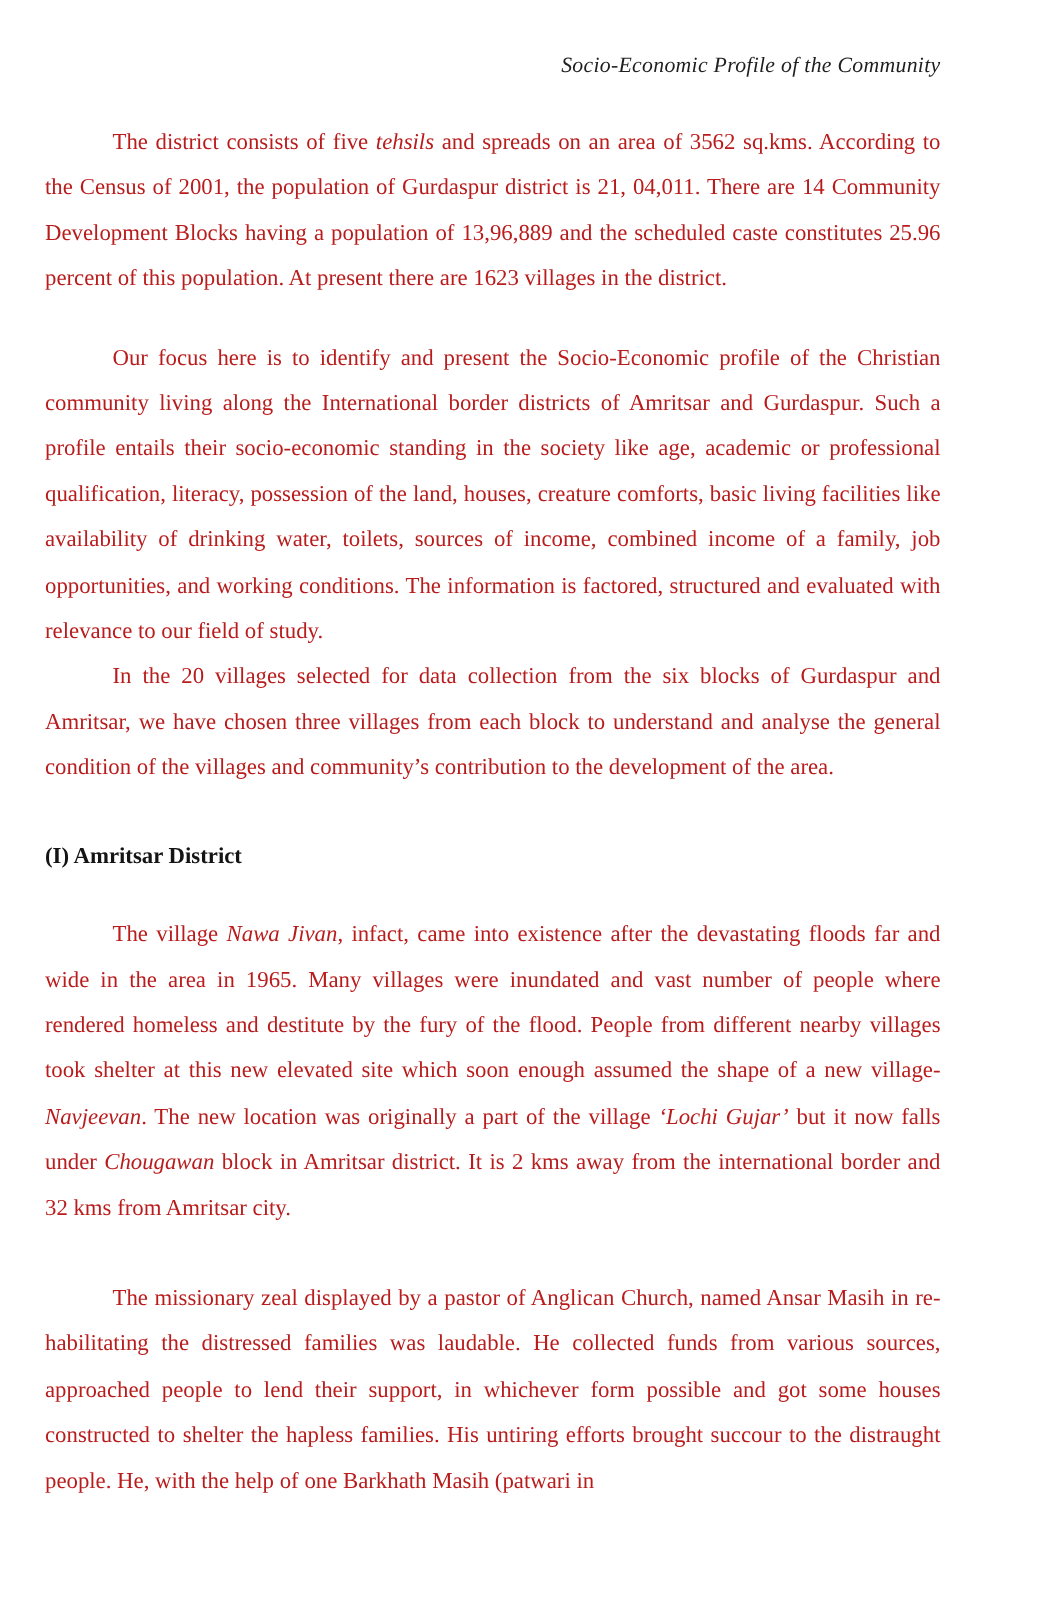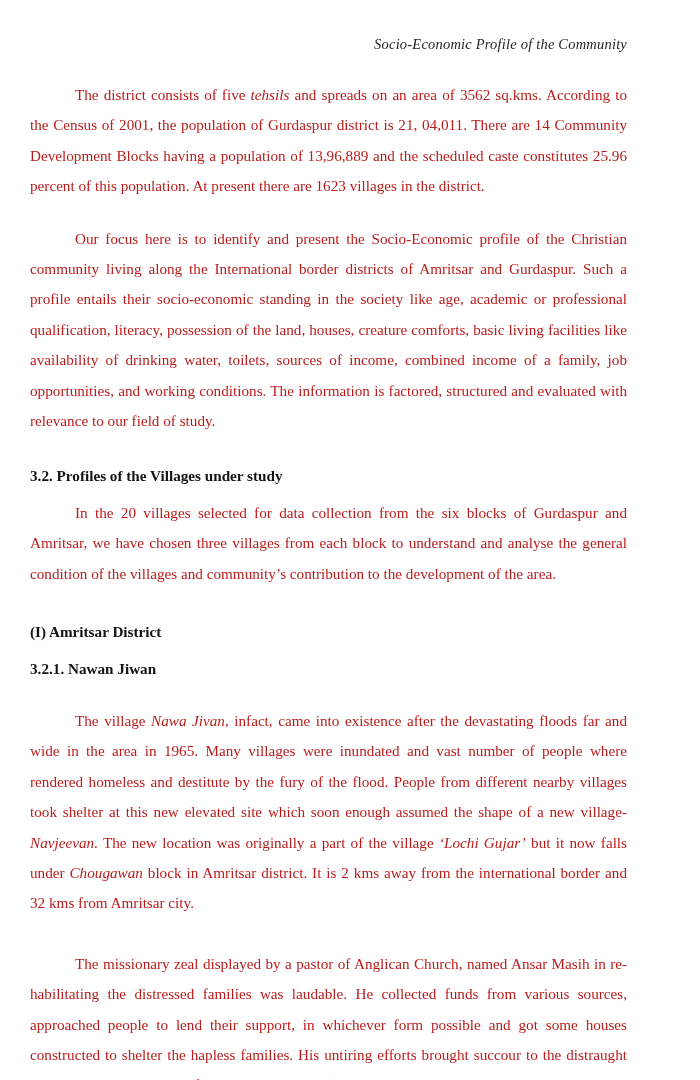--- a/index.html
+++ b/index.html
@@ -98,27 +98,25 @@
 <div class="page">
 
   <div class="running-header">Socio-Economic Profile of the Community</div>
 
   <div class="content">
 
     <p class="body-para"><span>The district consists of five </span><span class="ital">tehsils</span><span> and spreads on an area of 3562 sq.kms. According to the Census of 2001, the population of Gurdaspur district is 21, 04,011. There are 14 Community Development Blocks having a population of 13,96,889 and the scheduled caste constitutes 25.96 percent of this population.  At present there are 1623 villages in the district.</span></p>
 
     <p class="body-para gap-before">Our focus here is to identify and present the Socio-Economic profile of the Christian community living along the International border districts of Amritsar and Gurdaspur. Such a profile entails their socio-economic standing in the society like age, academic or professional qualification, literacy, possession of the land, houses, creature comforts, basic living facilities like availability of drinking water, toilets, sources of income, combined income of a family, job opportunities, and working conditions. The information is factored, structured and evaluated with relevance to our field of study.</p>
 
-    <h2 class="section-head">3.2. Profiles of the Villages under study</h2>
 
     <p class="body-para">In the 20 villages selected for data collection from the six blocks of Gurdaspur and Amritsar, we have chosen three villages from each block to understand and analyse the general condition of the villages and community’s contribution to the development of the area.</p>
 
     <h2 class="section-head district-head">(I) Amritsar District</h2>
 
-    <h3 class="sub-head">3.2.1. Nawan Jiwan</h3>
 
     <p class="body-para gap-before"><span>The village </span><span class="ital">Nawa Jivan</span><span>, infact, came into existence after the devastating floods far and wide in the area in 1965. Many villages were inundated and vast number of people where rendered homeless and destitute by the fury of the flood. People from different nearby villages took shelter at this new elevated site which soon enough assumed the shape of a new village-</span><span class="ital">Navjeevan</span><span>.  The new location was originally a part of the village </span><span class="ital">‘Lochi Gujar’</span><span> but it now falls under </span><span class="ital">Chougawan</span><span> block in Amritsar district. It is 2 kms away from the international border and 32 kms from Amritsar city.</span></p>
 
     <p class="body-para gap-before-lg">The missionary zeal displayed by a pastor of Anglican Church, named Ansar Masih in re-habilitating the distressed families was laudable. He collected funds from various sources, approached people to lend their support, in whichever form possible and got some houses constructed to shelter the hapless families. His untiring efforts brought succour to the distraught people. He, with the help of one Barkhath Masih (patwari in</p>
 
   </div>
 
 
 </div>
 

